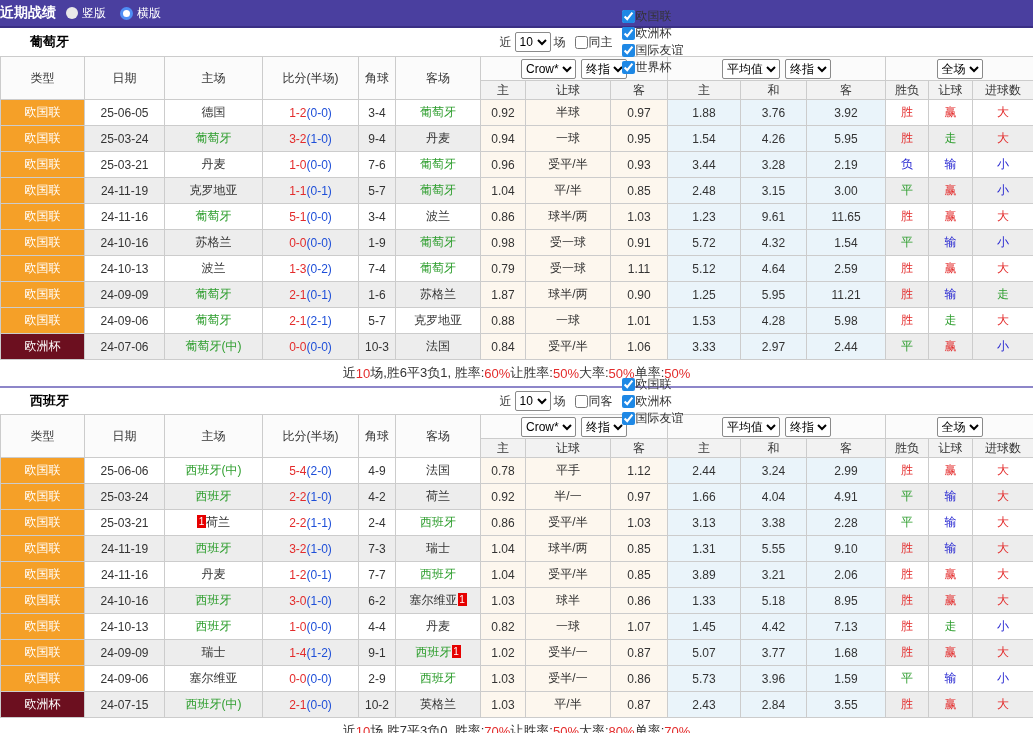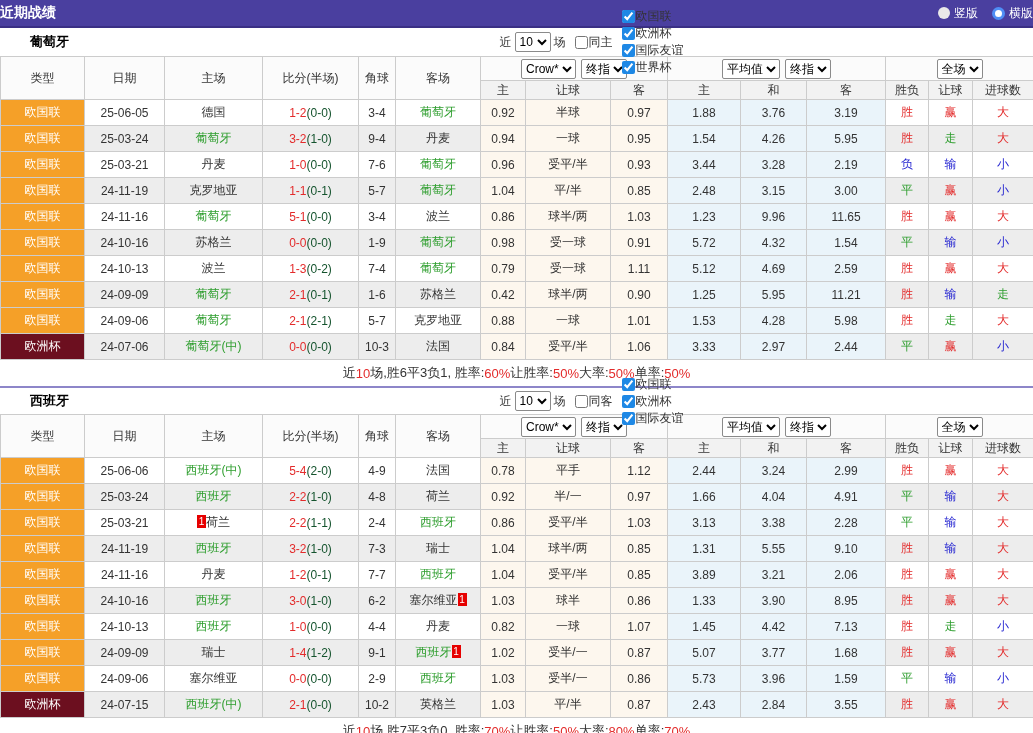--- a/index.html
+++ b/index.html
@@ -10,21 +10,21 @@
     color: #333;
     background: #fff;
   }
   
   .topbar {
     height: 28px;
     background: #4a3f9f;
     border-bottom: 2px solid #3a2f85;
     display: flex;
     align-items: center;
-    justify-content: space-between;
+    justify-content: flex-start;
     gap: 10px;
     color: #fff;
   }
   .topbar .title { font-size: 14px; font-weight: bold; }
   .radio-group { display: flex; align-items: center; gap: 14px; font-size: 12px; }
   .radio-item { display: flex; align-items: center; gap: 4px; cursor: pointer; }
   .radio-dot {
     width: 12px; height: 12px; border-radius: 50%;
     background: #e9e9e9; display: inline-block;
   }
@@ -69,21 +69,21 @@
   tbody tr:nth-child(even) td { background: #ededed; }
   tbody tr:nth-child(odd) td { background: #fff; }
   tbody td.odds { background: #fdf7ee !important; }
   tbody td.avg  { background: #eaf4fa !important; }
   tbody td.type-orange { background: #f5a028 !important; color: #fff; }
   tbody td.type-maroon { background: #6c0f1f !important; color: #fff; }
   .c-red   { color: #e32b2b; }
   .c-green { color: #2e9e2e; }
   .c-blue  { color: #1f1fd0; }
   .c-black { color: #333; }
-  .half { color: #14532d; }
+  .half { color: #1d4ed8; }
   .badge {
     display: inline-block;
     background: #e60000; color: #fff;
     font-size: 10px; line-height: 13px;
     width: 9px; height: 13px;
     vertical-align: 1px;
   }
   
   .summary {
     height: 26px;
@@ -203,21 +203,21 @@
             <td>25-06-05</td>
             <td><span>德国</span></td>
             <td><span class="c-red">1-2</span><span class="half">(0-0)</span></td>
             <td>3-4</td>
             <td><span class="c-green">葡萄牙</span></td>
             <td class="odds">0.92</td>
             <td class="odds">半球</td>
             <td class="odds">0.97</td>
             <td class="avg">1.88</td>
             <td class="avg">3.76</td>
-            <td class="avg">3.19</td>
+            <td class="avg">3.92</td>
             <td class="c-red">胜</td>
             <td class="c-red">赢</td>
             <td class="c-red">大</td>
           </tr>
           <tr>
             <td class="type-orange">欧国联</td>
             <td>25-03-24</td>
             <td><span class="c-green">葡萄牙</span></td>
             <td><span class="c-red">3-2</span><span class="half">(1-0)</span></td>
             <td>9-4</td>
@@ -270,21 +270,21 @@
             <td class="type-orange">欧国联</td>
             <td>24-11-16</td>
             <td><span class="c-green">葡萄牙</span></td>
             <td><span class="c-red">5-1</span><span class="half">(0-0)</span></td>
             <td>3-4</td>
             <td><span>波兰</span></td>
             <td class="odds">0.86</td>
             <td class="odds">球半/两</td>
             <td class="odds">1.03</td>
             <td class="avg">1.23</td>
-            <td class="avg">9.96</td>
+            <td class="avg">9.61</td>
             <td class="avg">11.65</td>
             <td class="c-red">胜</td>
             <td class="c-red">赢</td>
             <td class="c-red">大</td>
           </tr>
           <tr>
             <td class="type-orange">欧国联</td>
             <td>24-10-16</td>
             <td><span>苏格兰</span></td>
             <td><span class="c-red">0-0</span><span class="half">(0-0)</span></td>
@@ -304,34 +304,34 @@
             <td class="type-orange">欧国联</td>
             <td>24-10-13</td>
             <td><span>波兰</span></td>
             <td><span class="c-red">1-3</span><span class="half">(0-2)</span></td>
             <td>7-4</td>
             <td><span class="c-green">葡萄牙</span></td>
             <td class="odds">0.79</td>
             <td class="odds">受一球</td>
             <td class="odds">1.11</td>
             <td class="avg">5.12</td>
-            <td class="avg">4.69</td>
+            <td class="avg">4.64</td>
             <td class="avg">2.59</td>
             <td class="c-red">胜</td>
             <td class="c-red">赢</td>
             <td class="c-red">大</td>
           </tr>
           <tr>
             <td class="type-orange">欧国联</td>
             <td>24-09-09</td>
             <td><span class="c-green">葡萄牙</span></td>
             <td><span class="c-red">2-1</span><span class="half">(0-1)</span></td>
             <td>1-6</td>
             <td><span>苏格兰</span></td>
-            <td class="odds">0.42</td>
+            <td class="odds">1.87</td>
             <td class="odds">球半/两</td>
             <td class="odds">0.90</td>
             <td class="avg">1.25</td>
             <td class="avg">5.95</td>
             <td class="avg">11.21</td>
             <td class="c-red">胜</td>
             <td class="c-blue">输</td>
             <td class="c-green">走</td>
           </tr>
           <tr>
@@ -483,21 +483,21 @@
             <td class="avg">2.99</td>
             <td class="c-red">胜</td>
             <td class="c-red">赢</td>
             <td class="c-red">大</td>
           </tr>
           <tr>
             <td class="type-orange">欧国联</td>
             <td>25-03-24</td>
             <td><span class="c-green">西班牙</span></td>
             <td><span class="c-red">2-2</span><span class="half">(1-0)</span></td>
-            <td>4-8</td>
+            <td>4-2</td>
             <td><span>荷兰</span></td>
             <td class="odds">0.92</td>
             <td class="odds">半/一</td>
             <td class="odds">0.97</td>
             <td class="avg">1.66</td>
             <td class="avg">4.04</td>
             <td class="avg">4.91</td>
             <td class="c-green">平</td>
             <td class="c-blue">输</td>
             <td class="c-red">大</td>
@@ -557,21 +557,21 @@
             <td class="type-orange">欧国联</td>
             <td>24-10-16</td>
             <td><span class="c-green">西班牙</span></td>
             <td><span class="c-red">3-0</span><span class="half">(1-0)</span></td>
             <td>6-2</td>
             <td><span>塞尔维亚</span><span class="badge">1</span></td>
             <td class="odds">1.03</td>
             <td class="odds">球半</td>
             <td class="odds">0.86</td>
             <td class="avg">1.33</td>
-            <td class="avg">3.90</td>
+            <td class="avg">5.18</td>
             <td class="avg">8.95</td>
             <td class="c-red">胜</td>
             <td class="c-red">赢</td>
             <td class="c-red">大</td>
           </tr>
           <tr>
             <td class="type-orange">欧国联</td>
             <td>24-10-13</td>
             <td><span class="c-green">西班牙</span></td>
             <td><span class="c-red">1-0</span><span class="half">(0-0)</span></td>

